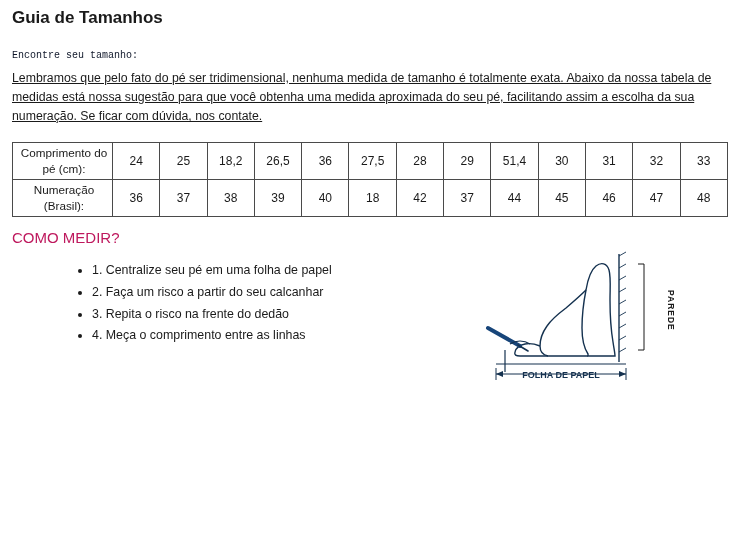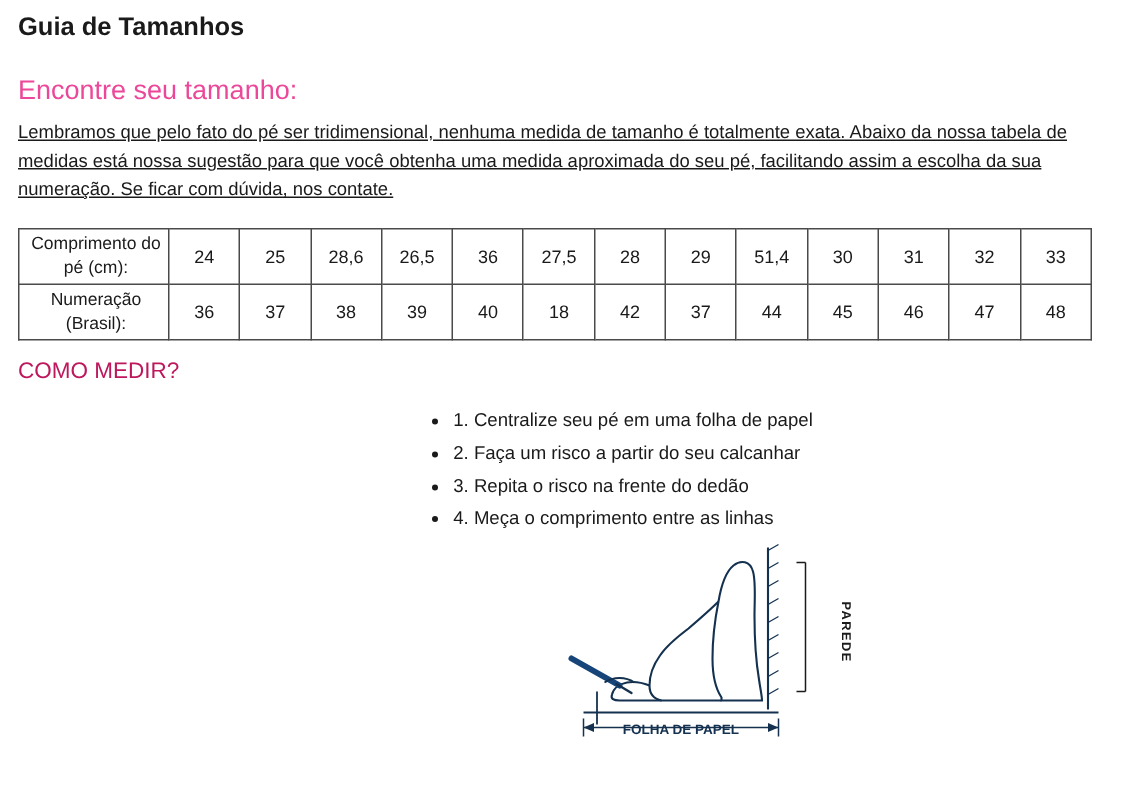--- a/index.html
+++ b/index.html
@@ -20,23 +20,24 @@
     height: 535px;
     padding: 0;
   }
   .title {
     font-size: 17px;
     margin: 8px 0 0 12px;
     font-weight: bold;
     color: #1a1a1a;
   }
   .subtitle {
-    font-size: 18px;
+    font-size: 10px;
     margin: 22px 0 0 12px;
-    color: #ec4899;
+    color: #0f172a;
+    font-family: Liberation Mono, monospace;
   }
   .intro {
     margin: 8px 12px 0 12px;
     font-size: 12.3px;
     line-height: 1.55;
     color: #1a1a1a;
     width: 716px;
     text-decoration: underline;
   }
   table.size-table {
@@ -61,22 +62,22 @@
     line-height: 1.35;
     font-size: 11.7px;
   }
   .how-title {
     font-size: 15px;
     margin: 12px 0 0 12px;
     color: #be185d;
   }
   .lower {
     display: flex;
-    flex-direction: column;
-    align-items: center;
+    flex-direction: row;
+    align-items: flex-start;
     margin-left: 48px;
   }
   ul.steps {
     margin: 14px 0 0 22px;
     padding-left: 22px;
     list-style: disc;
   }
   ul.steps li {
     font-size: 12.4px;
     line-height: 1.75;
@@ -113,21 +114,21 @@
   <div class="subtitle">Encontre seu tamanho:</div>
 
   <p class="intro">Lembramos que pelo fato do pé ser tridimensional, nenhuma medida de tamanho é totalmente exata. Abaixo da nossa tabela de medidas está nossa sugestão para que você obtenha uma medida aproximada do seu pé, facilitando assim a escolha da sua numeração. Se ficar com dúvida, nos contate.</p>
 
   <table class="size-table">
     <tbody>
       <tr>
         <td class="rowhead">Comprimento do pé (cm):</td>
         <td>24</td>
         <td>25</td>
-        <td>28,6</td>
+        <td>18,2</td>
         <td>26,5</td>
         <td>36</td>
         <td>27,5</td>
         <td>28</td>
         <td>29</td>
         <td>51,4</td>
         <td>30</td>
         <td>31</td>
         <td>32</td>
         <td>33</td>

